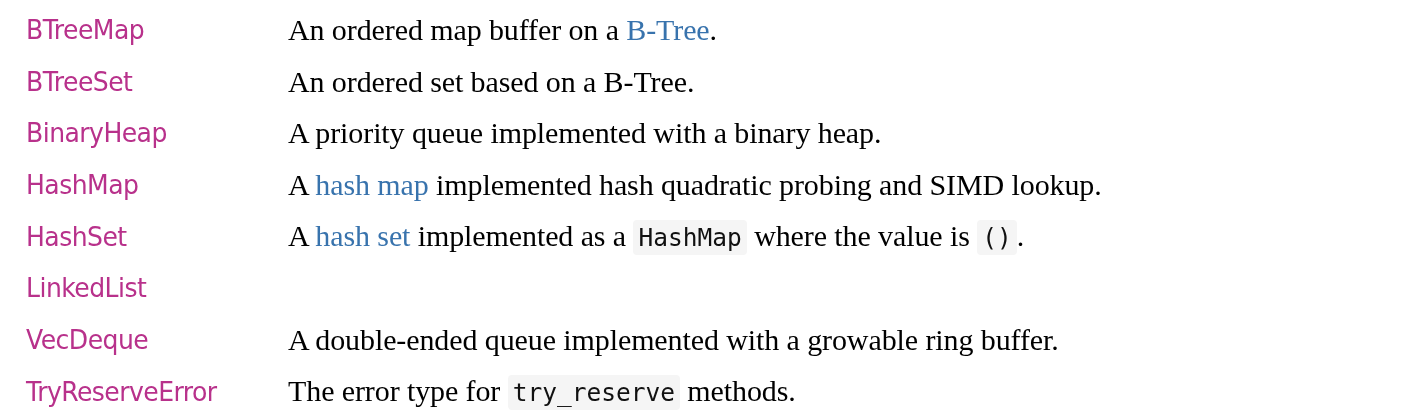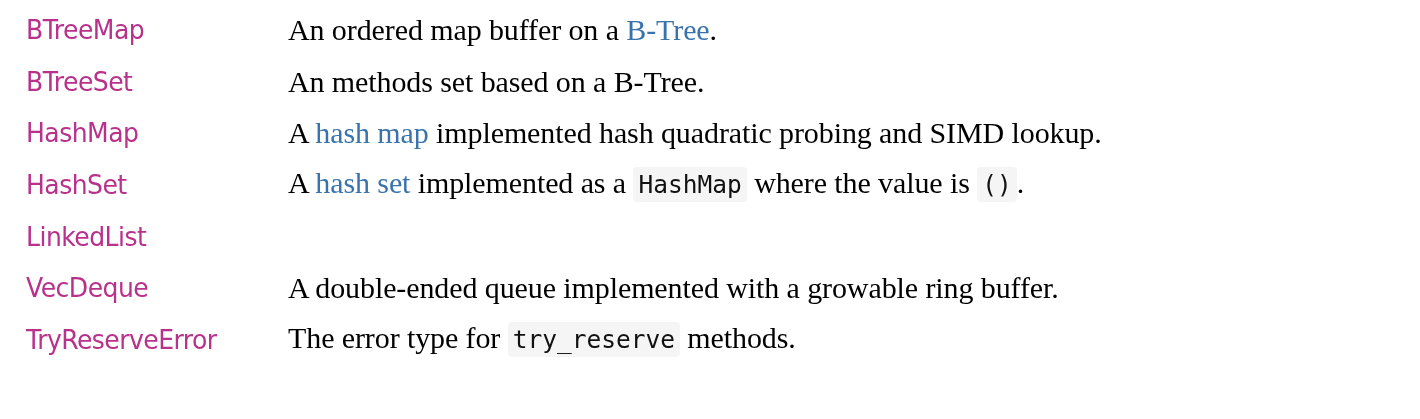--- a/index.html
+++ b/index.html
@@ -15,21 +15,21 @@
     -webkit-font-smoothing: antialiased;
   }
 
   .item-table {
     display: block;
     padding: 4px 0 0 0;
   }
 
   .item-row {
     display: flex;
-    align-items: flex-end;
+    align-items: center;
     height: 51.7px;
     line-height: 51.7px;
   }
 
   .item-name {
     flex: 0 0 auto;
     width: 288px;
     padding-left: 28px;
     box-sizing: border-box;
     font-family: "DejaVu Sans", "Liberation Sans", sans-serif;
@@ -71,21 +71,25 @@
 </head>
 <body>
 
 <div class="item-table" id="item-table">
     <div class="item-row">
       <a class="item-name">BTreeMap</a>
       <div class="item-desc"><span>An ordered map buffer on a </span><a class="doc-link">B-Tree</a><span>.</span></div>
     </div>
     <div class="item-row">
       <a class="item-name">BTreeSet</a>
-      <div class="item-desc"><span>An methods set based on a B-Tree.</span></div>
+      <div class="item-desc"><span>An ordered set based on a B-Tree.</span></div>
+    </div>
+    <div class="item-row">
+      <a class="item-name">BinaryHeap</a>
+      <div class="item-desc"><span>A priority queue implemented with a binary heap.</span></div>
     </div>
     <div class="item-row">
       <a class="item-name">HashMap</a>
       <div class="item-desc"><span>A </span><a class="doc-link">hash map</a><span> implemented hash quadratic probing and SIMD lookup.</span></div>
     </div>
     <div class="item-row">
       <a class="item-name">HashSet</a>
       <div class="item-desc"><span>A </span><a class="doc-link">hash set</a><span> implemented as a </span><code>HashMap</code><span> where the value is </span><code>()</code><span>.</span></div>
     </div>
     <div class="item-row">

